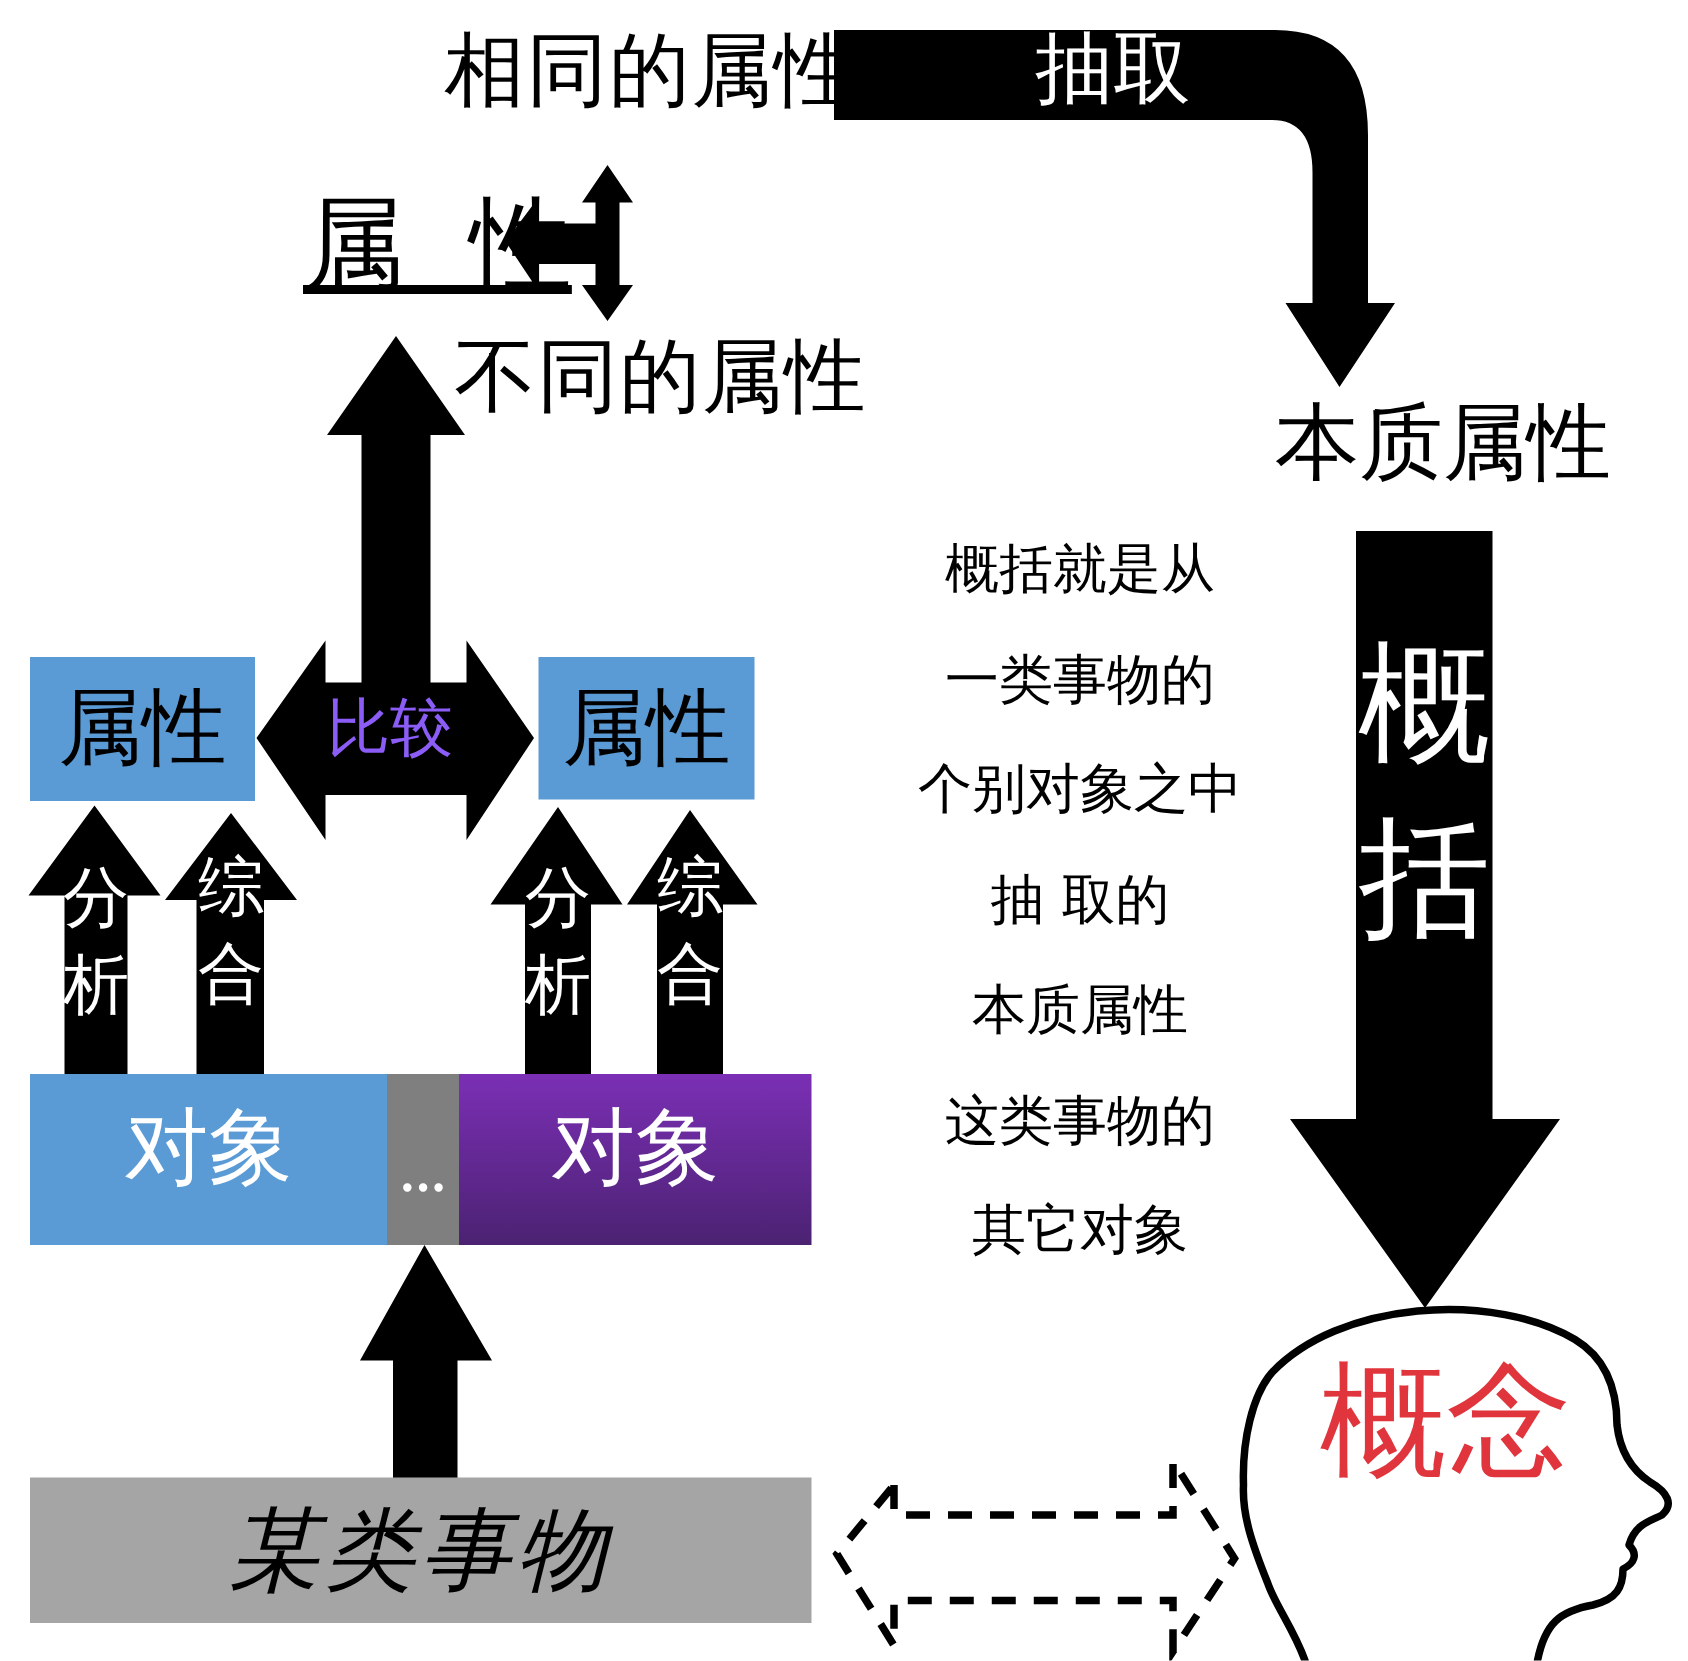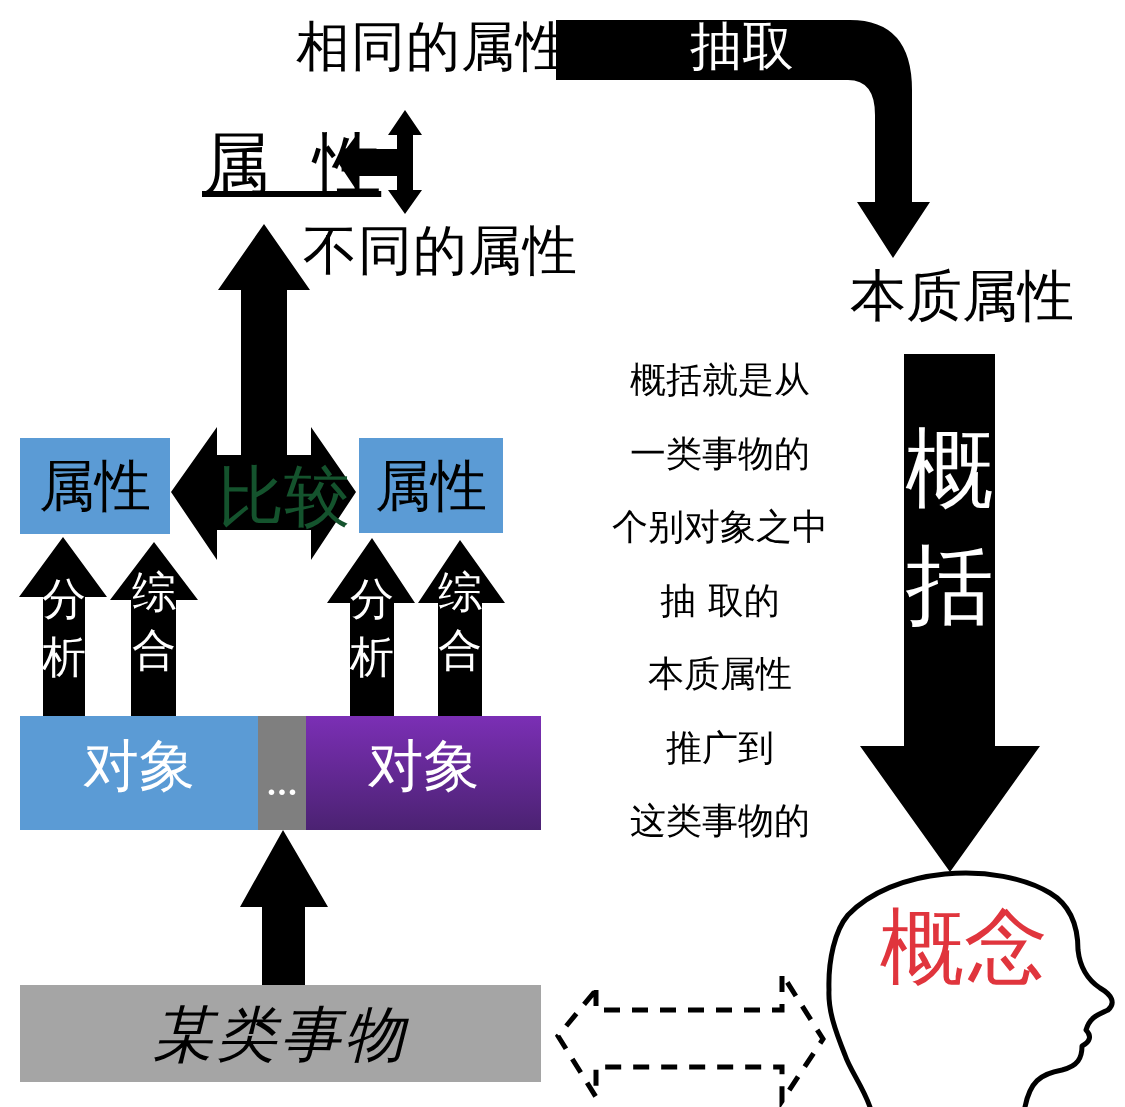--- a/index.html
+++ b/index.html
@@ -65,21 +65,21 @@
 <div class="txt" style="left:690px; top:20px; font-size:52px; color:#fff;">抽取</div>
 <div class="txt" style="left:850px; top:268px; font-size:56px;">本质属性</div>
 
 <div class="box" style="left:20px; top:438px; width:150px; height:96px;">
   <span class="txt" style="position:static; font-size:56px;">属性</span>
 </div>
 <div class="box" style="left:359px; top:438px; width:144px; height:95px;">
   <span class="txt" style="position:static; font-size:56px;">属性</span>
 </div>
 
-<div class="txt" style="left:218px; top:464px; font-size:66px; color:#14532d;">比较</div>
+<div class="txt" style="left:218px; top:464px; font-size:42px; color:#8b5cf6;">比较</div>
 
 <div class="vtxt" style="left:40px; top:577px; font-size:44px;">
   <span>分</span>
   <span style="margin-top:14px;">析</span>
 </div>
 <div class="vtxt" style="left:130px; top:570px; font-size:44px;">
   <span>综</span>
   <span style="margin-top:14px;">合</span>
 </div>
 <div class="vtxt" style="left:348px; top:577px; font-size:44px;">
@@ -104,22 +104,22 @@
 <div class="box" style="left:20px; top:985px; width:521px; height:97px;font-style:italic;">
   <span class="txt" style="position:static; font-size:60px; letter-spacing:4px;">某类事物</span>
 </div>
 
 <div style="position:absolute; left:560px; top:343px; width:320px; text-align:center; font-size:36px; line-height:73.5px;">
   <div>概括就是从</div>
   <div>一类事物的</div>
   <div>个别对象之中</div>
   <div style="white-space:pre;">抽 取的</div>
   <div>本质属性</div>
-  <div>推广到</div>
   <div>这类事物的</div>
+  <div>其它对象</div>
 </div>
 
 <div class="vtxt" style="left:904px; top:425px; width:91px; font-size:88px;">
   <span>概</span>
   <span style="margin-top:28px;">括</span>
 </div>
 
 <div class="txt" style="left:880px; top:905px; font-size:84px; color:#E0353D;">概念</div>
 
 </body></html>

